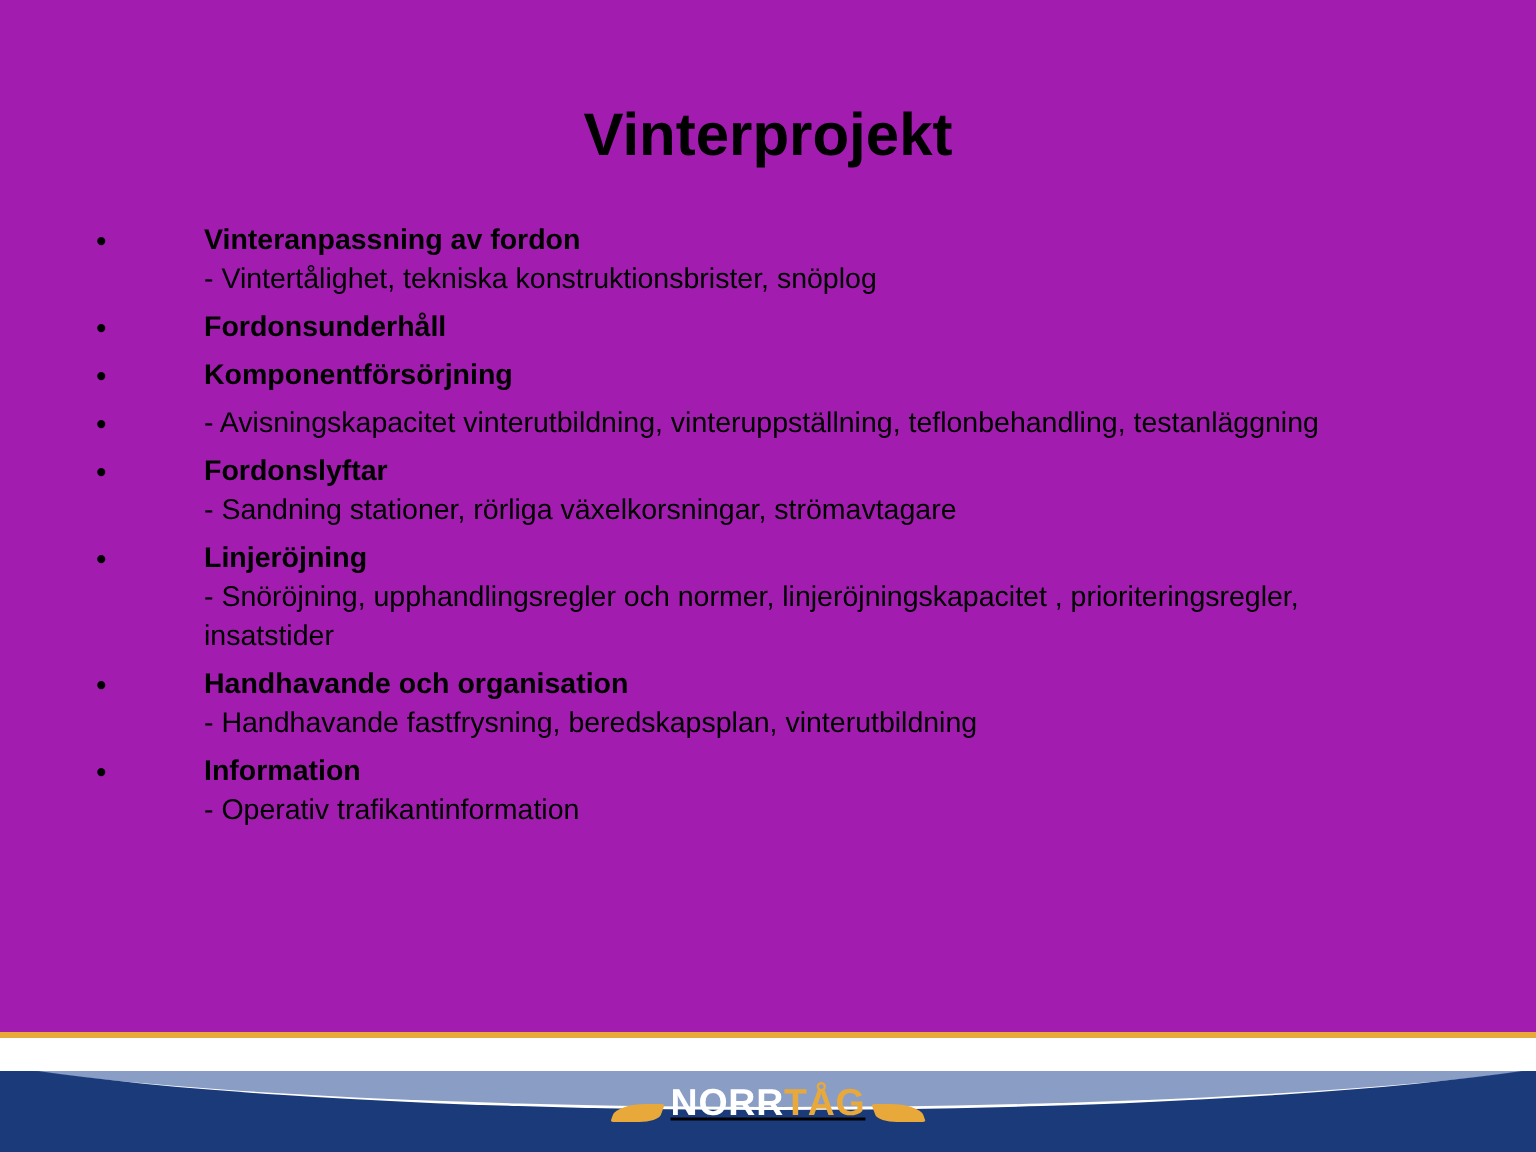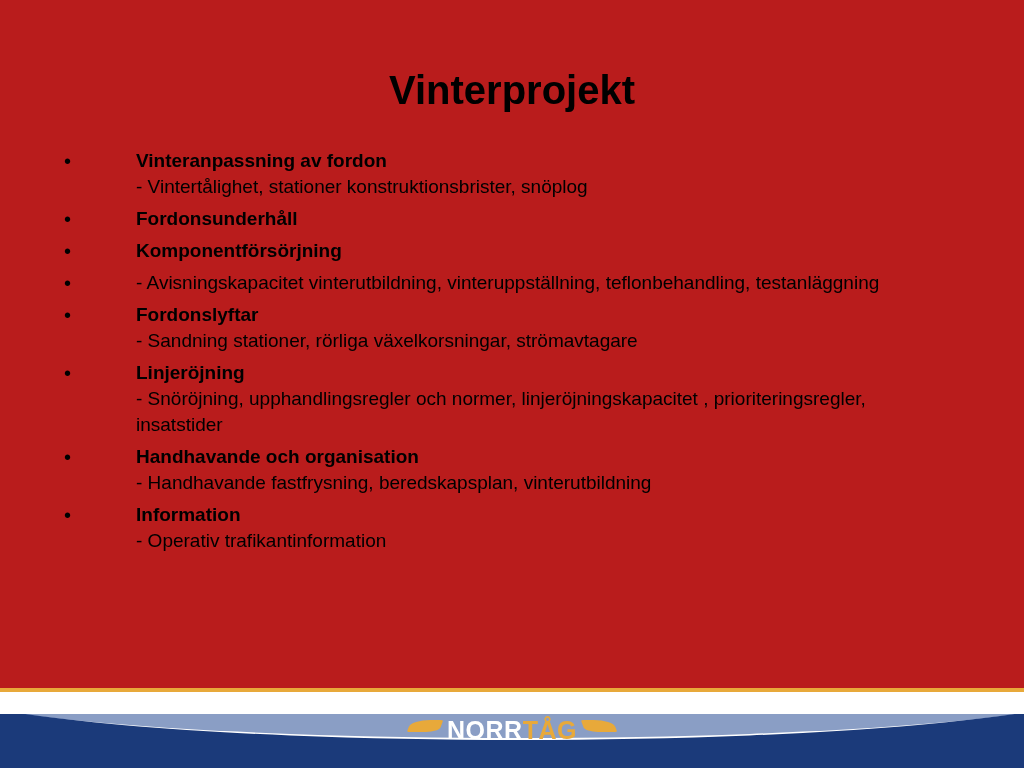--- a/index.html
+++ b/index.html
@@ -11,21 +11,21 @@
     height: 768px;
     background: #ffffff;
     font-family: "Liberation Sans", sans-serif;
     overflow: hidden;
     position: relative;
   }
 
   .slide {
     position: absolute;
     inset: 0;
-    background: #b91c1c;
+    background: #a21caf;
   }
 
   .slide-title {
     position: absolute;
     top: 68px;
     left: 0;
     width: 1024px;
     text-align: center;
     font-size: 40px;
     font-weight: bold;
@@ -134,23 +134,24 @@
     border-radius: 0 0 50% 50% / 0 0 100% 100%;
     opacity: 0.55;
   }
 
   .logo {
     position: absolute;
     left: 50%;
     transform: translateX(-50%);
     top: 28px;
     display: flex;
-    align-items: flex-start;
+    align-items: flex-end;
     z-index: 5;
     height: 34px;
+    text-decoration: underline;
   }
   .logo-swoosh-left, .logo-swoosh-right {
     width: 34px;
     height: 18px;
     position: relative;
   }
   .logo-swoosh-left::after {
     content: "";
     position: absolute;
     left: 0; top: 4px;
@@ -186,21 +187,21 @@
 <div class="slide">
 
   <div class="slide-title">Vinterprojekt</div>
 
   <div class="content">
 
     <div class="bullet-row">
       <div class="bullet-mark">•</div>
       <div class="bullet-body">
         <div class="bullet-head">Vinteranpassning av fordon</div>
-        <div class="bullet-sub">- Vintertålighet, stationer konstruktionsbrister, snöplog</div>
+        <div class="bullet-sub">- Vintertålighet, tekniska konstruktionsbrister, snöplog</div>
       </div>
     </div>
 
     <div class="bullet-row">
       <div class="bullet-mark">•</div>
       <div class="bullet-body">
         <div class="bullet-head">Fordonsunderhåll</div>
       </div>
     </div>
 

